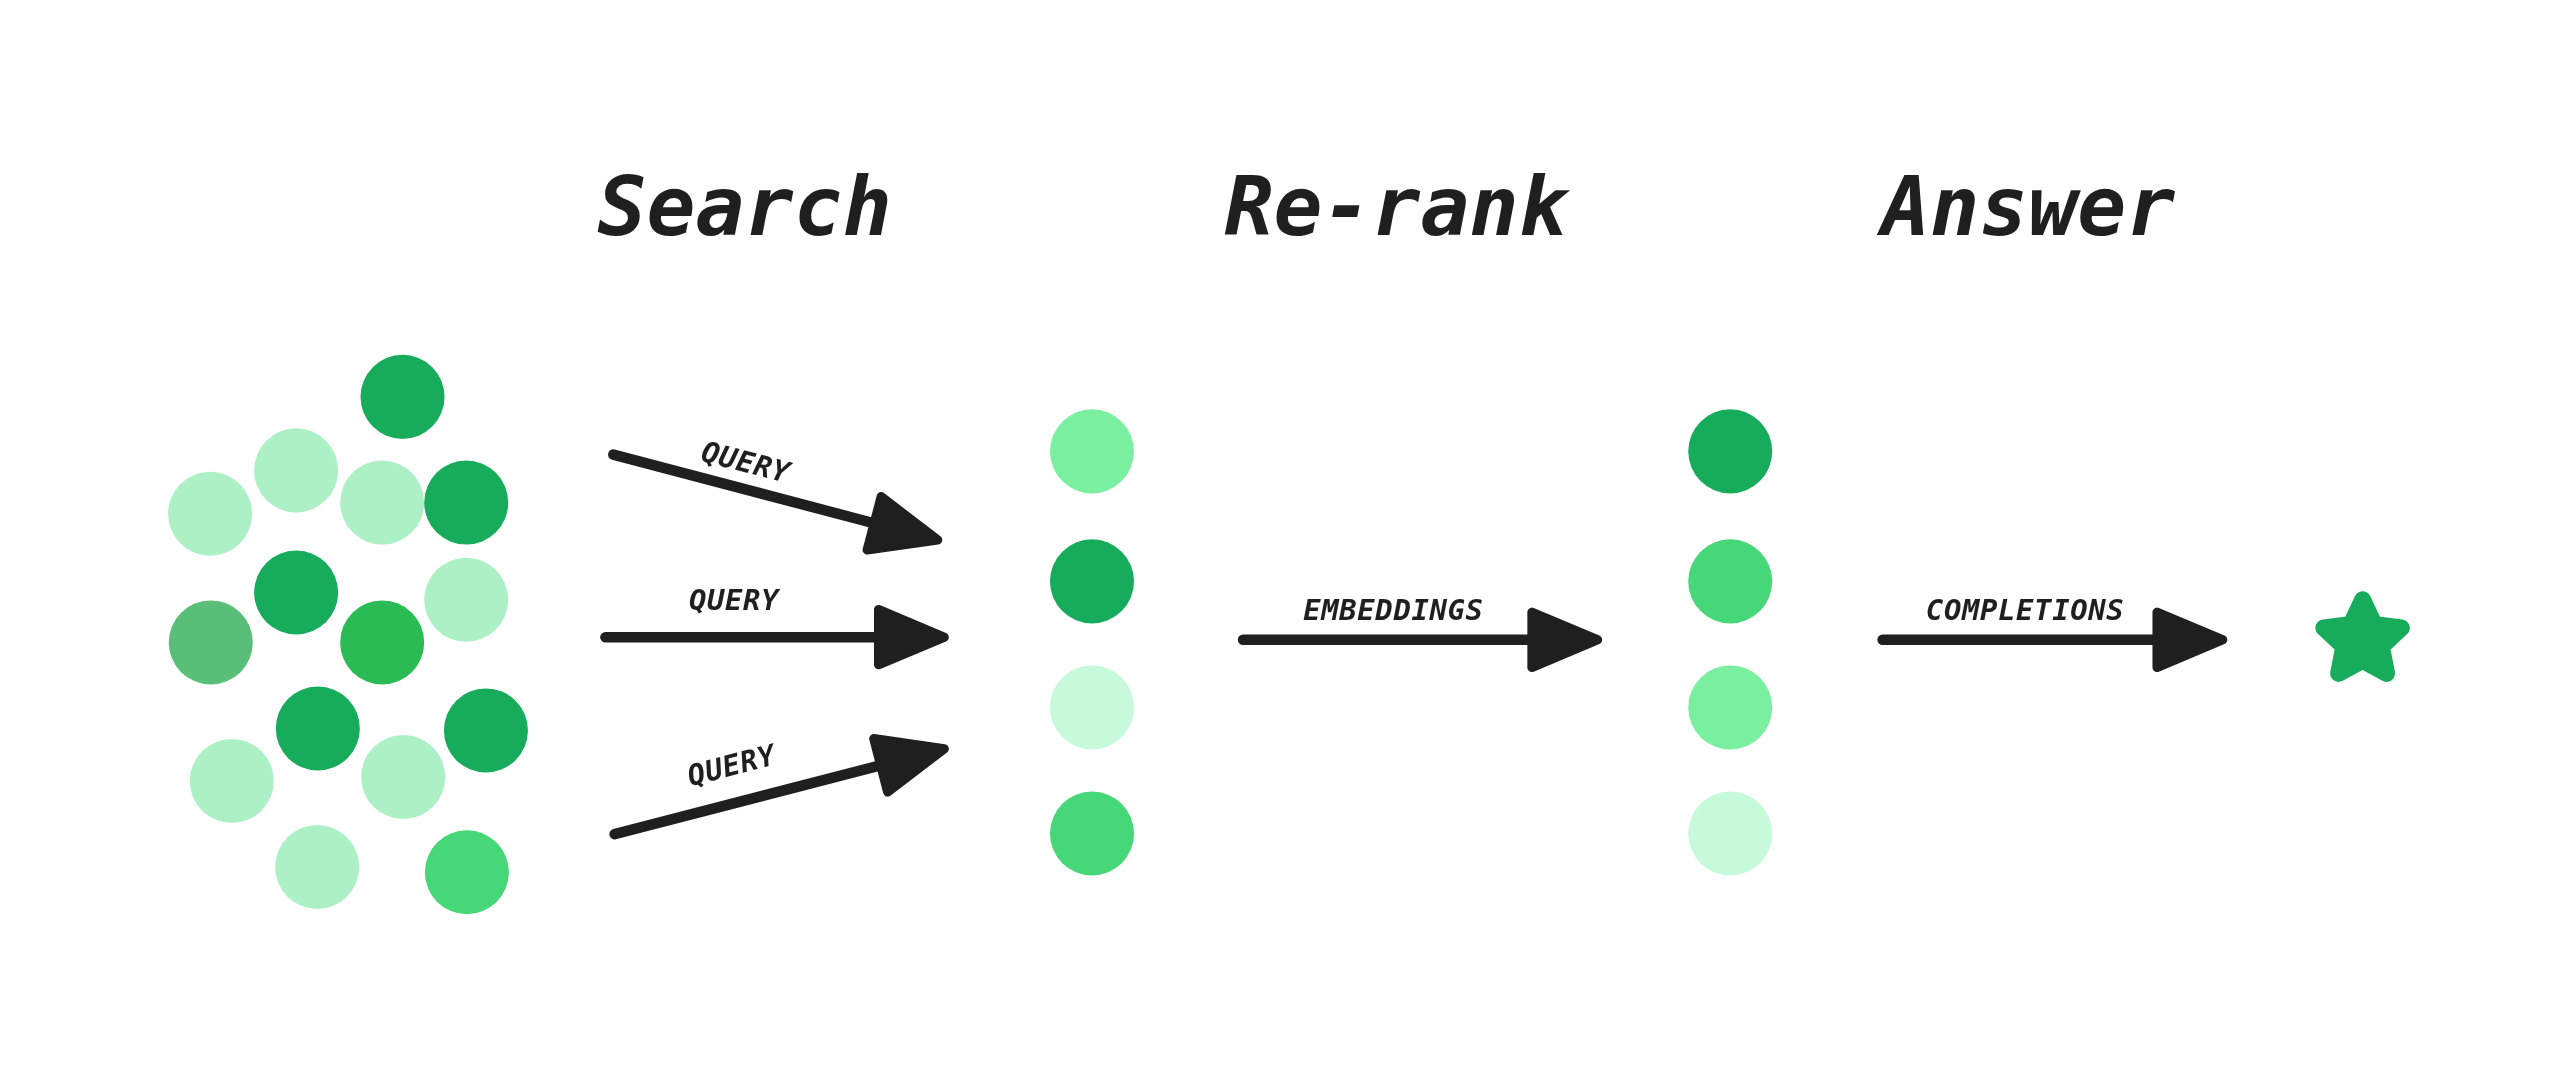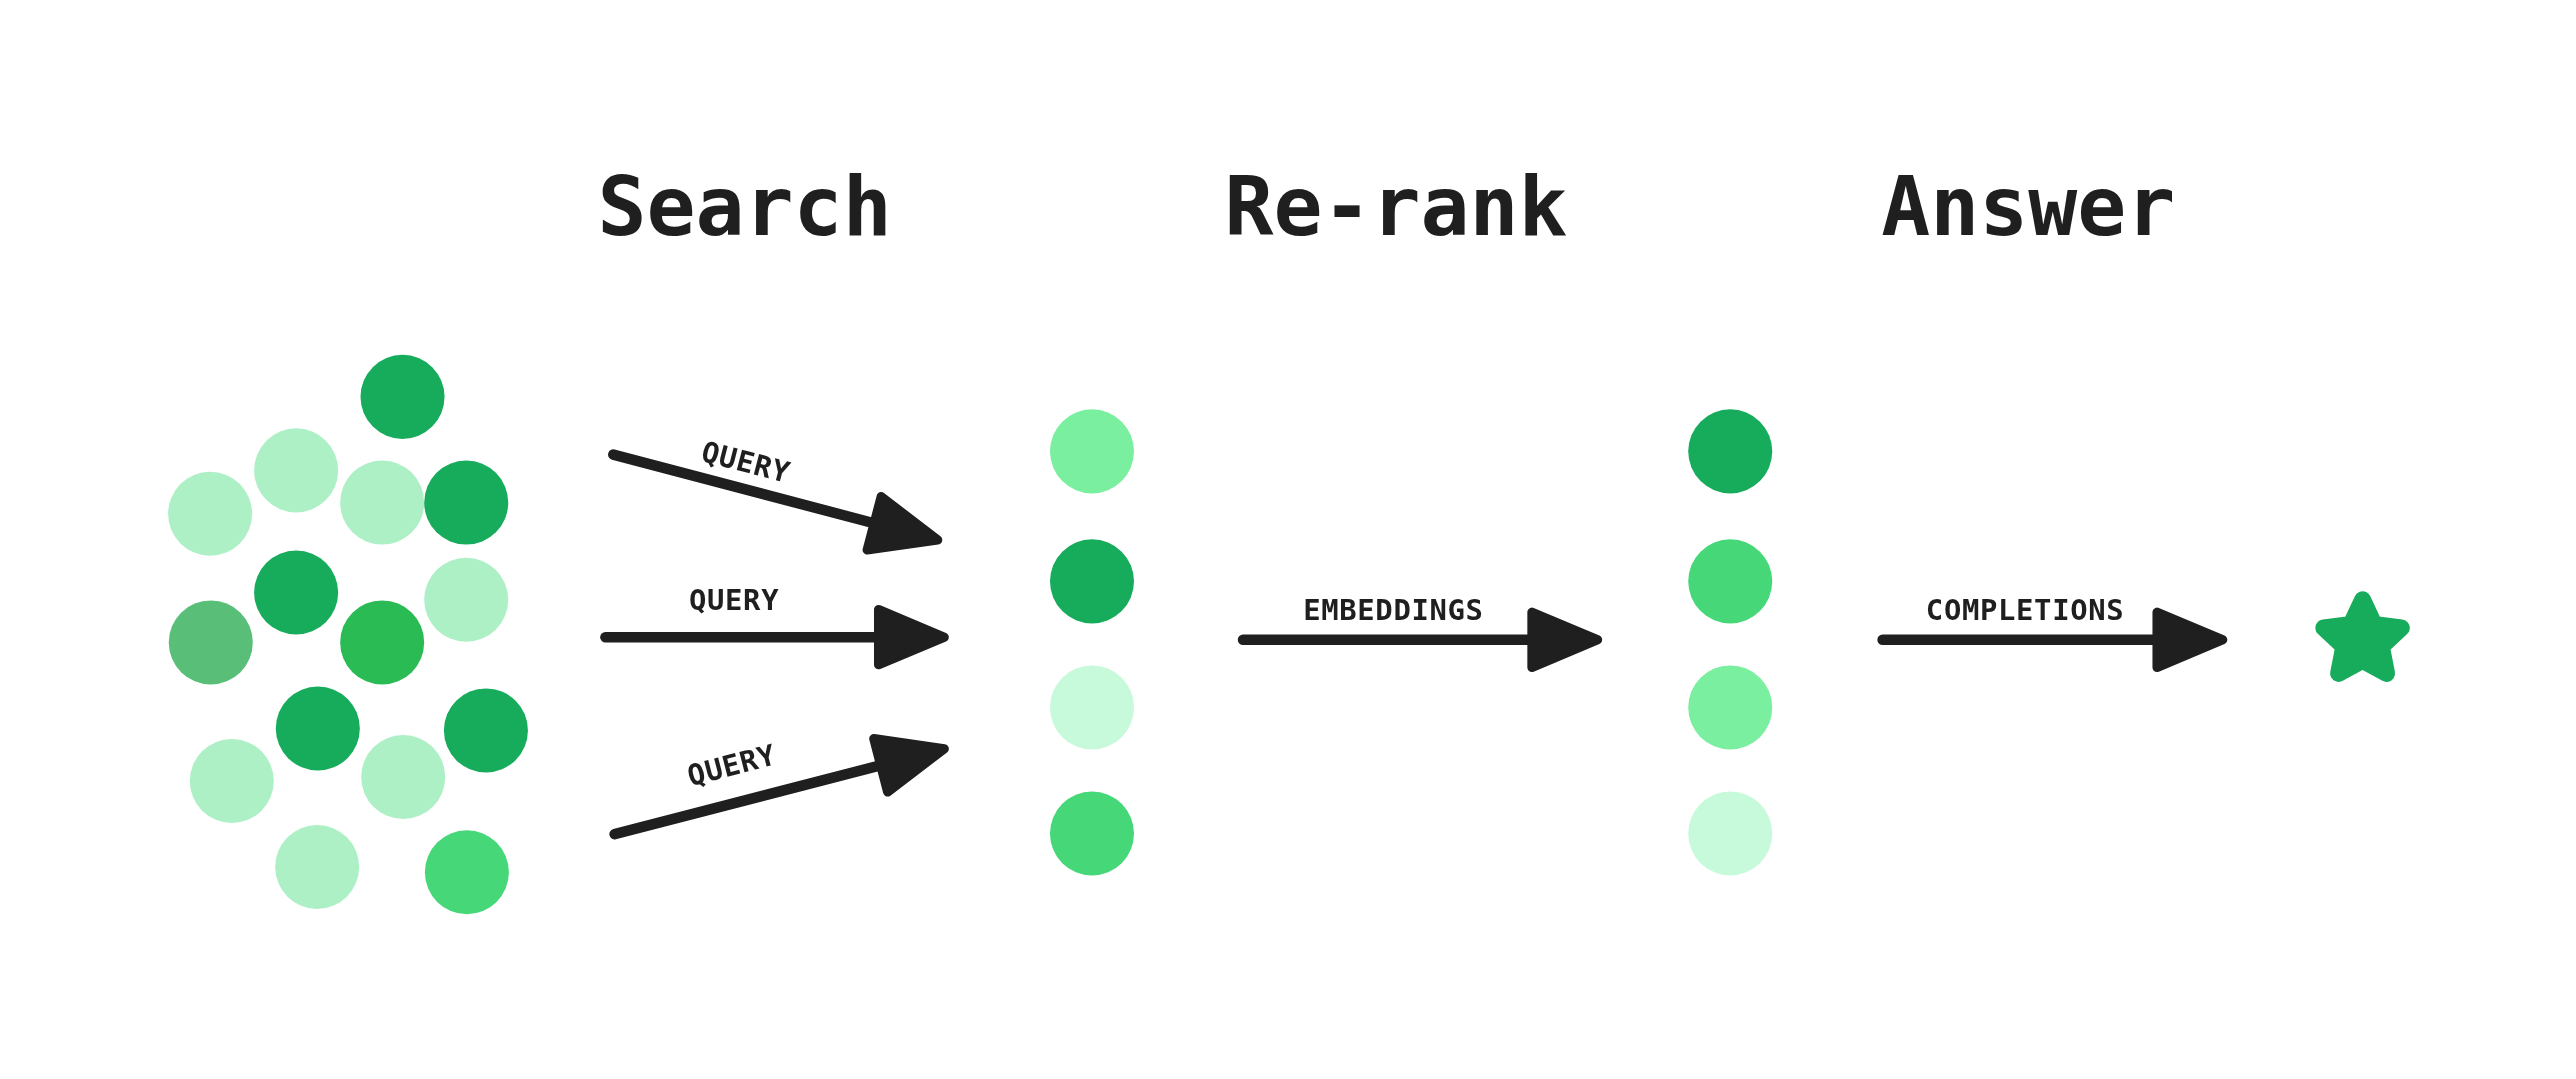--- a/index.html
+++ b/index.html
@@ -3,20 +3,21 @@
 <meta charset="utf-8">
 <style>
   html, body { margin: 0; padding: 0; background: #ffffff; }
   .canvas {
     position: relative;
     width: 2576px;
     height: 1016px;
     background: #ffffff;
     overflow: hidden;
     font-family: "DejaVu Sans Mono", "Liberation Mono", monospace;
+    font-style: italic;
   }
   svg { position: absolute; inset: 0; display: block; }
   .stage-title {
     font-family: "DejaVu Sans Mono", "Liberation Mono", monospace;
     font-weight: bold;
     font-size: 124px;
     letter-spacing: 0px;
   }
   .arrow-label {
     font-family: "DejaVu Sans Mono", "Liberation Mono", monospace;

